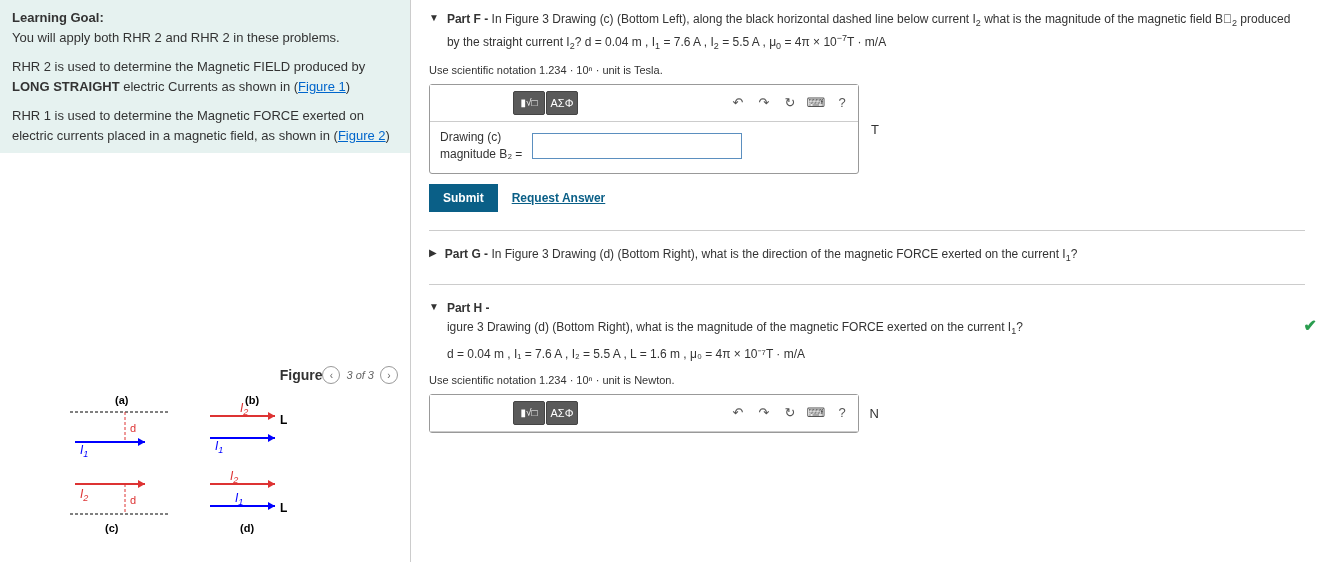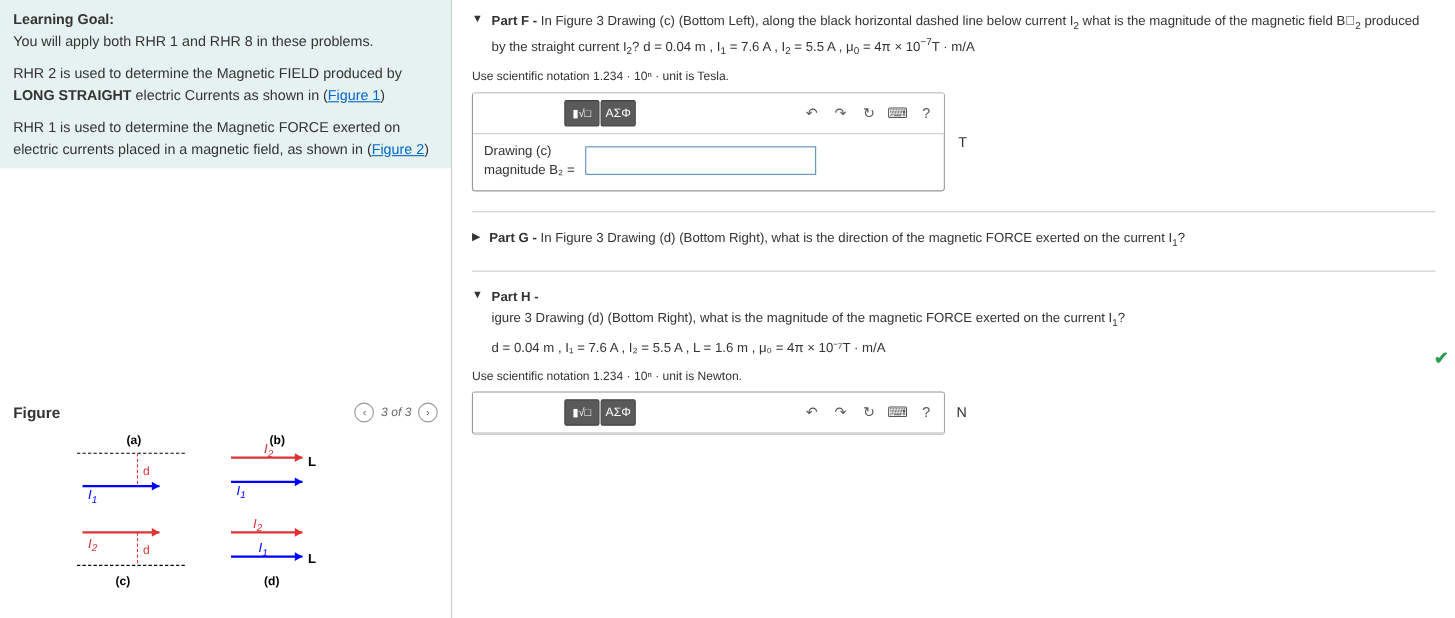--- a/index.html
+++ b/index.html
@@ -2,21 +2,21 @@
 <html><head>
   <meta charset="utf-8">
   <style>
     * { box-sizing: border-box; margin: 0; padding: 0; }
     body { font-family: Arial, sans-serif; font-size: 12px; color: #333; background: #fff; width: 1323px; height: 562px; display: flex; }
     .left { width: 410px; display: flex; flex-direction: column; }
     .learning-goal { background: #e6f2f0; padding: 8px 12px; font-size: 13px; line-height: 1.5; }
     .learning-goal b { font-weight: bold; }
     .learning-goal a { color: #0066cc; text-decoration: underline; }
     .left-mid { flex: 1; }
-    .figure-hdr { display: flex; align-items: center; justify-content: space-between; padding: 0 12px; }
+    .figure-hdr { display: flex; align-items: center; justify-content: flex-end; padding: 0 12px; }
     .figure-hdr h3 { font-size: 14px; font-weight: bold; }
     .pager { display: flex; align-items: center; gap: 6px; }
     .pager-btn { width: 18px; height: 18px; border-radius: 50%; border: 1px solid #999; background: #fff; display: flex; align-items: center; justify-content: center; cursor: pointer; font-size: 10px; color: #666; }
     .pager-txt { font-size: 11px; color: #666; font-style: italic; }
     .figure-img { padding: 10px 50px; }
     .sep { border-left: 1px solid #ccc; }
     .right { flex: 1; padding: 10px 18px 0 18px; position: relative; }
     .part { margin-bottom: 18px; }
     .part-row { display: flex; align-items: flex-start; gap: 8px; margin-bottom: 8px; }
     .tri { font-size: 10px; color: #333; margin-top: 2px; }
@@ -43,21 +43,21 @@
     .check { position: absolute; right: 6px; top: 316px; color: #2a9d4f; font-size: 16px; font-weight: bold; }
     sub { font-size: 9px; }
     sup { font-size: 9px; }
   </style>
 </head>
 <body>
 
 <div class="left">
   <div class="learning-goal">
     <b>Learning Goal:</b><br>
-    <span>You will apply both RHR 1 and RHR 8 in these problems.</span>
+    <span>You will apply both RHR 2 and RHR 2 in these problems.</span>
     <div style="height:10px"></div>
     <span>RHR 2 is used to determine the Magnetic FIELD produced by </span><b>LONG STRAIGHT</b><span> electric Currents as shown in (</span><a href="#">Figure 1</a><span>)</span>
     <div style="height:10px"></div>
     <span>RHR 1 is used to determine the Magnetic FORCE exerted on electric currents placed in a magnetic field, as shown in (</span><a href="#">Figure 2</a><span>)</span>
   </div>
   <div class="left-mid"></div>
   <div>
     <div class="figure-hdr">
       <h3>Figure</h3>
       <div class="pager">
@@ -140,20 +140,24 @@
         <div class="ans-body">
           <div class="ans-lbl">
             <span class="l1">Drawing (c)</span>
             <span class="l2">magnitude B₂ =</span>
           </div>
           <input class="ans-input" style="">
         </div>
       </div>
       <span class="unit">T</span>
     </div>
+    <div class="btn-row">
+      <button class="submit">Submit</button>
+      <span class="req">Request Answer</span>
+    </div>
   </div>
 
   <hr class="hr">
 
   <div class="part">
     <div class="part-row">
       <span class="tri">▶</span>
       <div class="part-text">
         <b>Part G - </b><span>In Figure 3 Drawing (d) (Bottom Right), what is the direction of the magnetic FORCE  exerted on the current I</span><sub>1</sub><span>?</span>
       </div>

